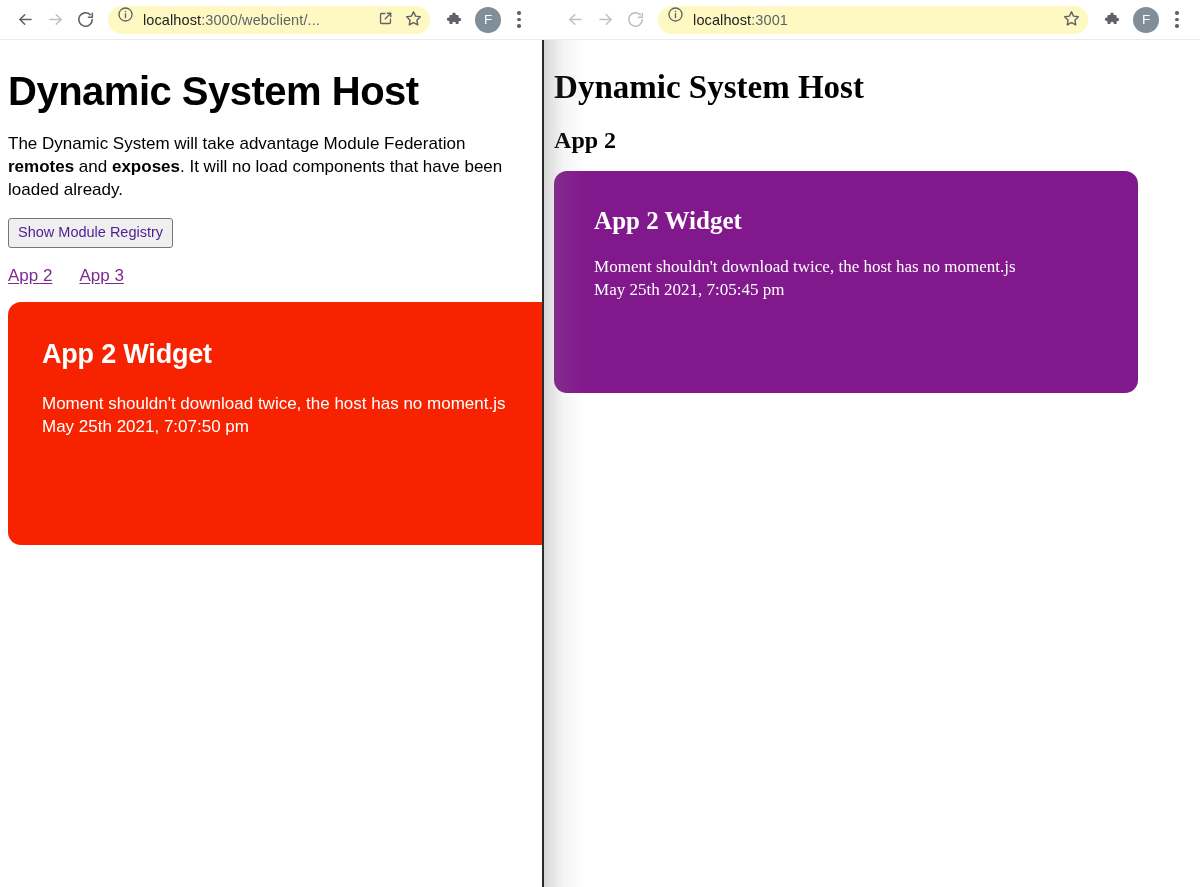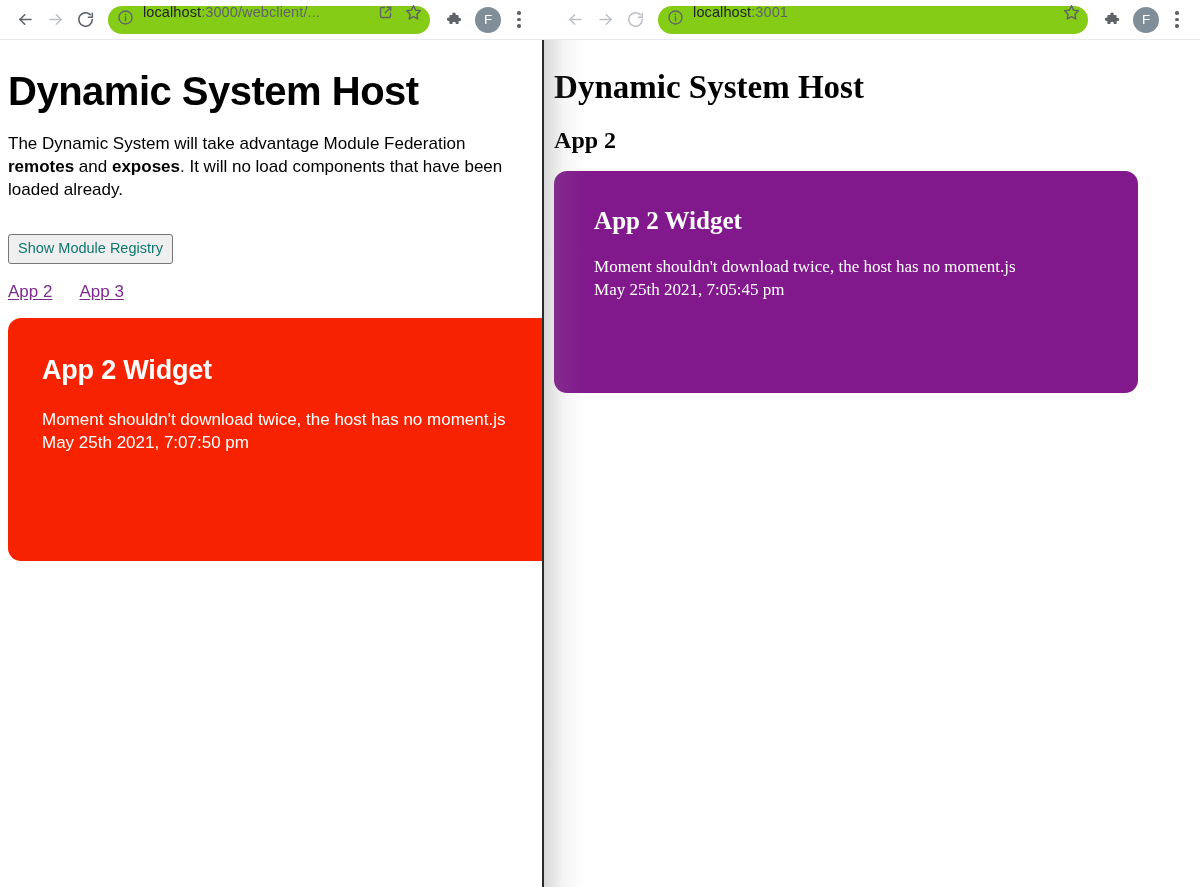--- a/index.html
+++ b/index.html
@@ -75,25 +75,25 @@
     border-radius: 50%;
     color: #5f6368;
   }
   .nav-btn.disabled { color: #bdc1c6; }
   .nav-btn svg { display: block; }
 
   .omnibox {
     flex: 1 1 auto;
     height: 28px;
     margin: 0 6px 0 8px;
-    background: #84cc16;
+    background: #fef9c3;
     border-radius: 14px;
     display: flex;
-    align-items: flex-end;
-    padding: 0 4px 8px 9px;
+    align-items: flex-start;
+    padding: 0 4px 0 9px;
     min-width: 0;
     box-sizing: border-box;
   }
   .info-icon {
     flex: 0 0 auto;
     width: 17px;
     height: 17px;
     margin-right: 9px;
     color: #5f6368;
   }
@@ -186,34 +186,34 @@
   }
   .page.sans h1 {
     margin: 22px 0 20px 0;
     font-size: 40px;
     line-height: 1.08;
     font-weight: 700;
     letter-spacing: -0.5px;
     color: #000000;
   }
   .page.sans p.intro {
-    margin: 0 0 32px 0;
+    margin: 0 0 16px 0;
     font-size: 17px;
     line-height: 1.35;
     color: #000000;
     max-width: 570px;
   }
   .page.sans p.intro b { font-weight: 700; }
 
   .registry-btn {
     display: inline-block;
     font-family: "Liberation Sans", sans-serif;
     font-size: 14.5px;
     line-height: 1;
-    color: #0f766e;
+    color: #4c1d95;
     background: #efefef;
     border: 1px solid #767676;
     border-radius: 3px;
     padding: 6px 9px 7px 9px;
     margin: 0 0 18px 0;
     cursor: default;
   }
 
   .links {
     margin: 0 0 16px 0;

